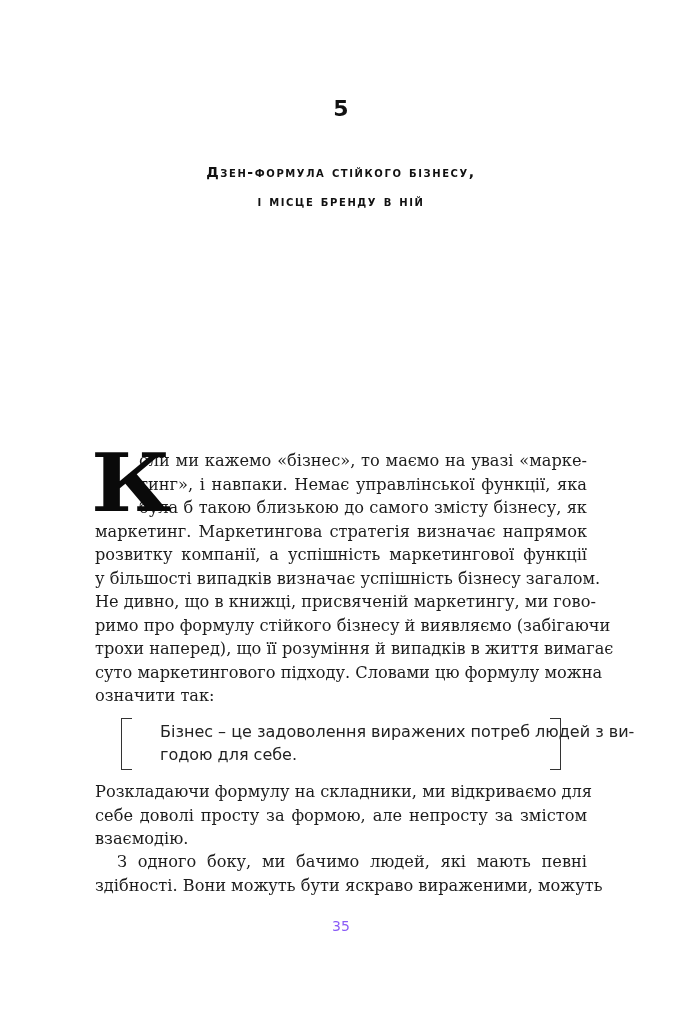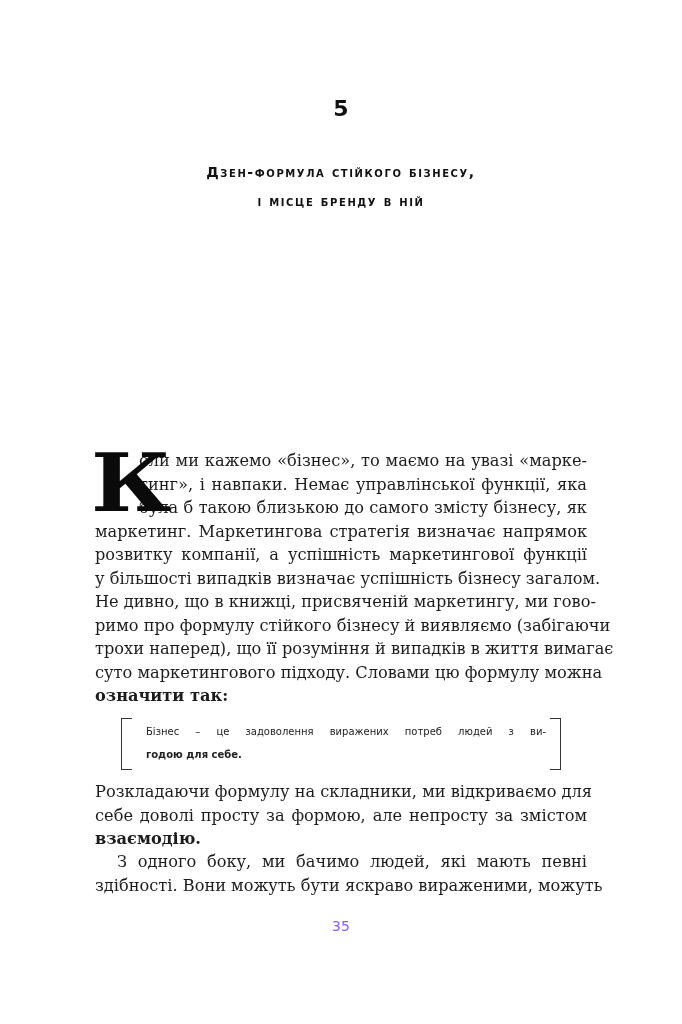--- a/index.html
+++ b/index.html
@@ -51,21 +51,20 @@
     }
     .line {
       display: block;
       white-space: nowrap;
       text-align: justify;
       text-align-last: justify;
       height: 23.5px;
     }
     .line.last {
       text-align-last: left;
-      font-weight: bold;
     }
     .para1 {
       top: 449px;
     }
     .drop-cap {
       position: absolute;
       left: -4px;
       top: 0px;
       font-family: "DejaVu Serif", serif;
       font-weight: bold;
@@ -96,25 +95,25 @@
     .bracket.left {
       left: 0;
       border-left: 1.5px solid #333;
     }
     .bracket.right {
       right: 0;
       border-right: 1.5px solid #333;
     }
     .quote-text {
       position: absolute;
-      left: 25px;
+      left: 39px;
       top: 2px;
       width: 400px;
       font-family: "DejaVu Sans", sans-serif;
-      font-size: 10px;
+      font-size: 16px;
       line-height: 23px;
       color: #222;
     }
     .quote-text .line {
       height: 23px;
     }
     .para2 {
       top: 780px;
     }
     .para3 {

